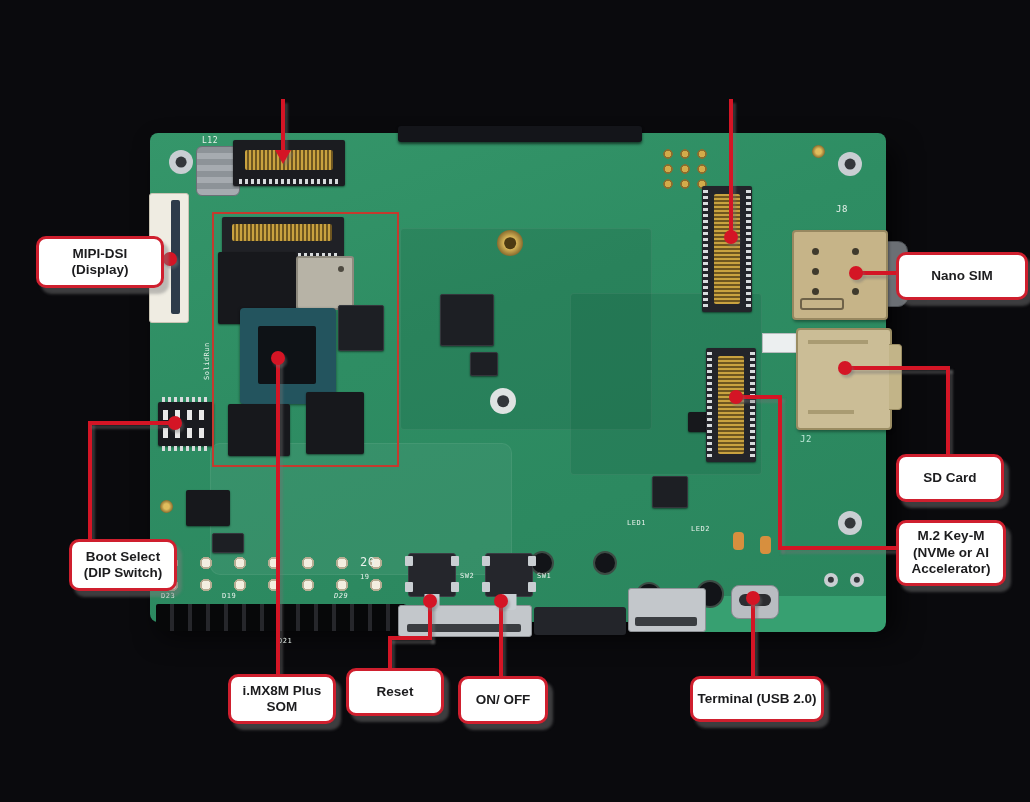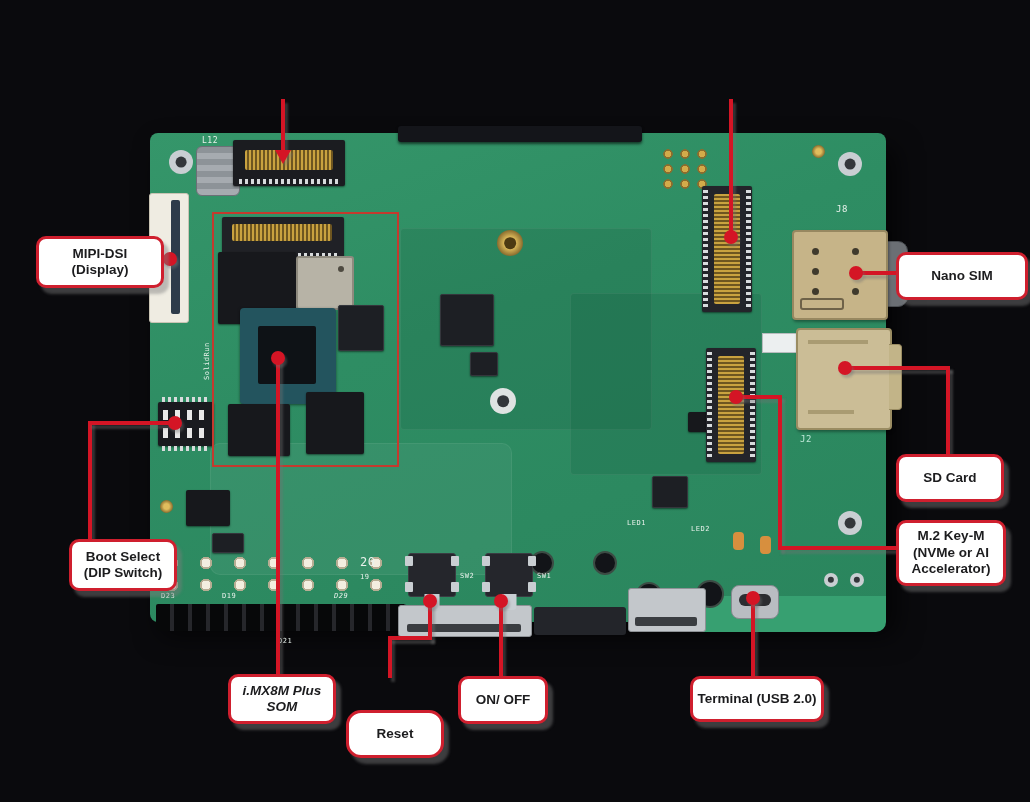--- a/index.html
+++ b/index.html
@@ -256,23 +256,23 @@
     <span>Nano SIM</span></div>
   <div class="callout" style="left:896px;top:454px;width:102px;height:42px;">
     <span>SD Card</span></div>
   <div class="callout" style="left:896px;top:520px;width:104px;height:60px;">
     <span>M.2 Key-M
 (NVMe or AI
 Accelerator)</span></div>
   <div class="callout" style="left:42px;top:539px;width:102px;height:46px;margin-left:27px;">
     <span>Boot Select
 (DIP Switch)</span></div>
-  <div class="callout" style="left:228px;top:674px;width:102px;height:44px;font-style:italic;">
+  <div class="callout" style="left:228px;top:674px;width:102px;height:44px;">
     <span>i.MX8M Plus
 SOM</span></div>
-  <div class="callout" style="left:346px;top:710px;width:92px;height:42px;border-radius:15px;">
+  <div class="callout" style="left:346px;top:668px;width:92px;height:42px;">
     <span>Reset</span></div>
   <div class="callout" style="left:458px;top:676px;width:84px;height:42px;">
     <span>ON/ OFF</span></div>
   <div class="callout" style="left:690px;top:676px;width:128px;height:40px;">
     <span>Terminal (USB 2.0)</span></div>
 
 </div>
 
 </body></html>

